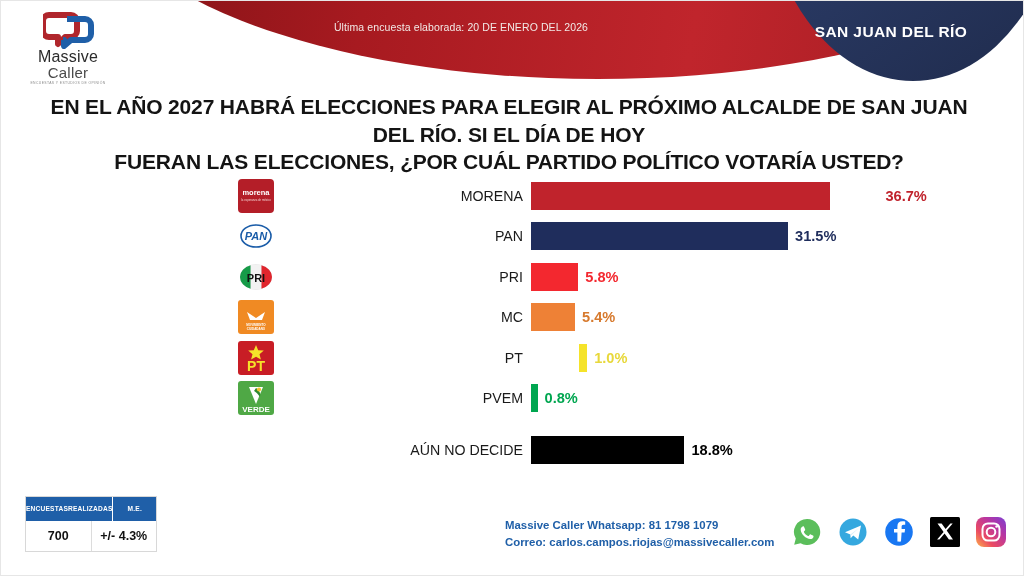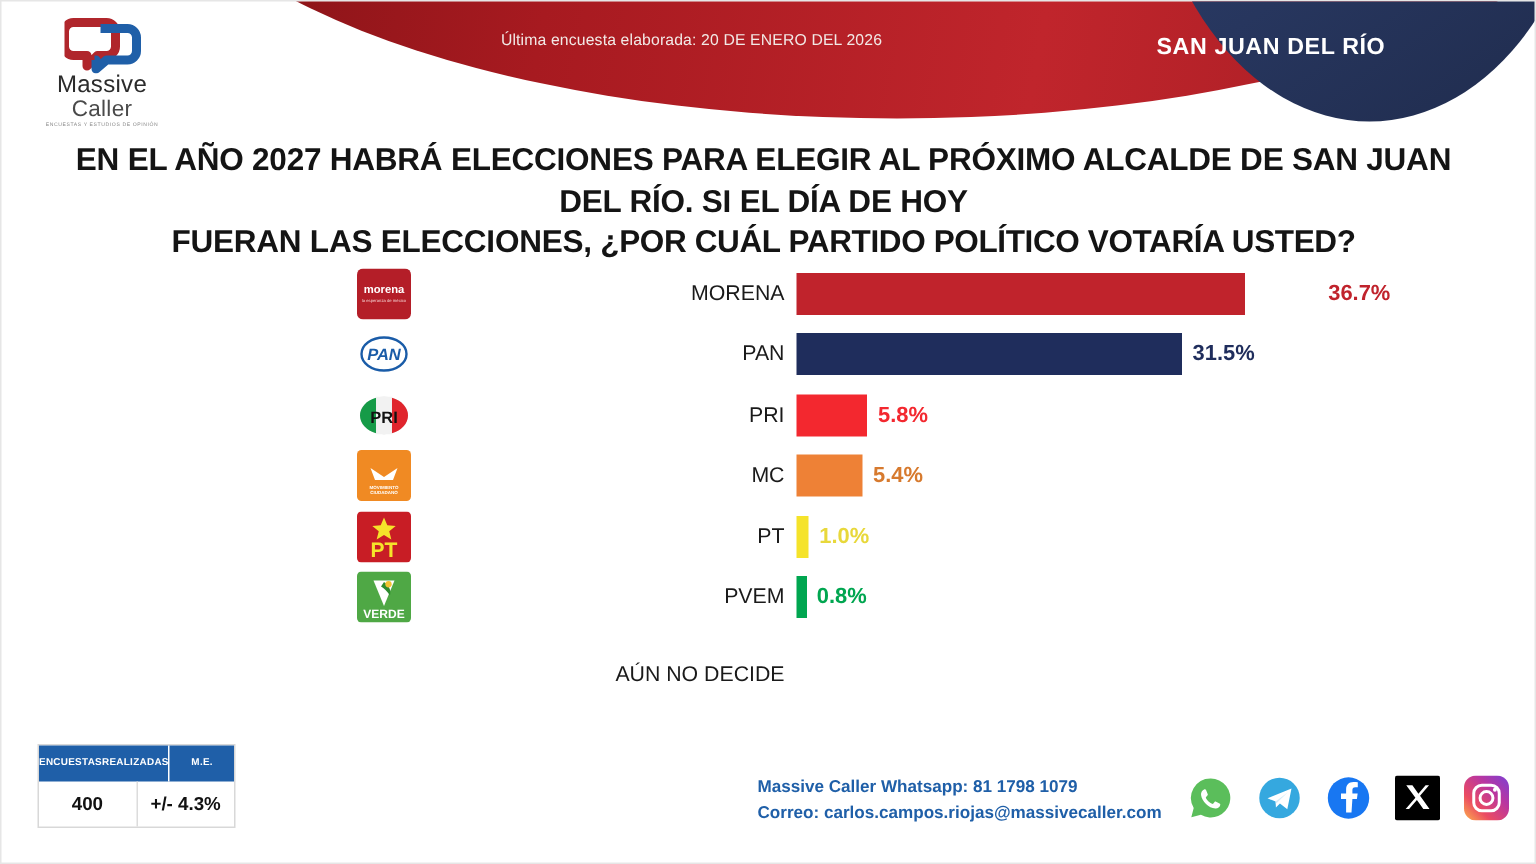--- a/index.html
+++ b/index.html
@@ -25,21 +25,21 @@
     background:linear-gradient(145deg,#2c3e6b 0%,#27365e 45%,#1f2b4c 100%);
     border-radius:0 0 50% 50%/0 0 100% 100%;
   }
   .hdr-date {
     position:absolute; left:250px; top:20px; width:420px;
     text-align:center; color:#f2e9e6; font-size:10.5px; letter-spacing:.1px;
     white-space:nowrap;
   }
   .hdr-city {
     position:absolute; left:770px; top:22px; width:240px;
-    text-align:left; color:#ffffff; font-size:15.5px; font-weight:bold;
+    text-align:center; color:#ffffff; font-size:15.5px; font-weight:bold;
     letter-spacing:.4px; white-space:nowrap;
   }
 
   
   .logo-box { position:absolute; left:22px; top:6px; width:90px; height:84px; }
   .logo-mark { position:absolute; left:20px; top:2px; width:52px; height:40px; }
   .logo-name { position:absolute; left:0; top:42px; width:90px; text-align:center;
                font-size:16px; color:#2b2b2b; line-height:1.0; letter-spacing:.2px;}
   .logo-name2 { position:absolute; left:0; top:58px; width:90px; text-align:center;
                font-size:15px; color:#4a4a4a; line-height:1.0; letter-spacing:.2px;}
@@ -182,21 +182,21 @@
       </div>
       <div class="row" style="top: 161.6px;">
         <div class="logo-cell">
           <svg width="36" height="34" viewBox="0 0 36 34">
             <rect width="36" height="34" rx="3" fill="#C81D25"></rect>
             <polygon points="18,4 20.2,9.2 25.8,9.6 21.5,13.2 22.9,18.6 18,15.7 13.1,18.6 14.5,13.2 10.2,9.6 15.8,9.2" fill="#F5E32A"></polygon>
                 <text x="18" y="30" font-family="Liberation Sans,sans-serif" font-size="14" font-weight="bold" fill="#F5E32A" text-anchor="middle">PT</text>
           </svg>
         </div>
         <div class="cat-label">PT</div>
-        <div class="bar-wrap" style="width: 128.16px;">
+        <div class="bar-wrap" style="width: 128.16px; margin-left: 48px;">
           <div class="bar" style="width: 8.16px; background: rgb(245, 227, 42);"></div>
           <div class="val" style="left: 15.16px; color: rgb(232, 216, 59);">1.0%</div>
         </div>
       </div>
       <div class="row" style="top: 202px;">
         <div class="logo-cell">
           <svg width="36" height="34" viewBox="0 0 36 34">
             <rect width="36" height="34" rx="3" fill="#4FA845"></rect>
             <path d="M11 6 h14 l-7 17 z" fill="#ffffff"></path>
                 <path d="M18 7 c3 2 5 5 4 9 c-2 -3 -4 -5 -6 -6 z" fill="#2E8B2E"></path>
@@ -205,34 +205,38 @@
           </svg>
         </div>
         <div class="cat-label">PVEM</div>
         <div class="bar-wrap" style="width: 126.528px;">
           <div class="bar" style="width: 6.528px; background: rgb(0, 166, 80);"></div>
           <div class="val" style="left: 13.528px; color: rgb(0, 166, 80);">0.8%</div>
         </div>
       </div>
       <div class="row" style="top: 254px;">
         <div class="cat-label">AÚN NO DECIDE</div>
+        <div class="bar-wrap" style="width: 273.408px;">
+          <div class="bar" style="width: 153.408px; background: rgb(0, 0, 0);"></div>
+          <div class="val" style="left: 160.408px; color: rgb(0, 0, 0);">18.8%</div>
+        </div>
       </div>
     </div>
 
   <div class="tbl">
     <div class="tbl-head">
       <div>
         <span>ENCUESTAS</span>
           <br>
         <span>REALIZADAS</span>
       </div>
       <div>M.E.</div>
     </div>
     <div class="tbl-body">
-      <div>400</div>
+      <div>700</div>
       <div>+/- 4.3%</div>
     </div>
   </div>
 
   <div class="contact">
     <div>Massive Caller Whatsapp: 81 1798 1079</div>
     <div>Correo: carlos.campos.riojas@massivecaller.com</div>
   </div>
 
   <div class="social">

